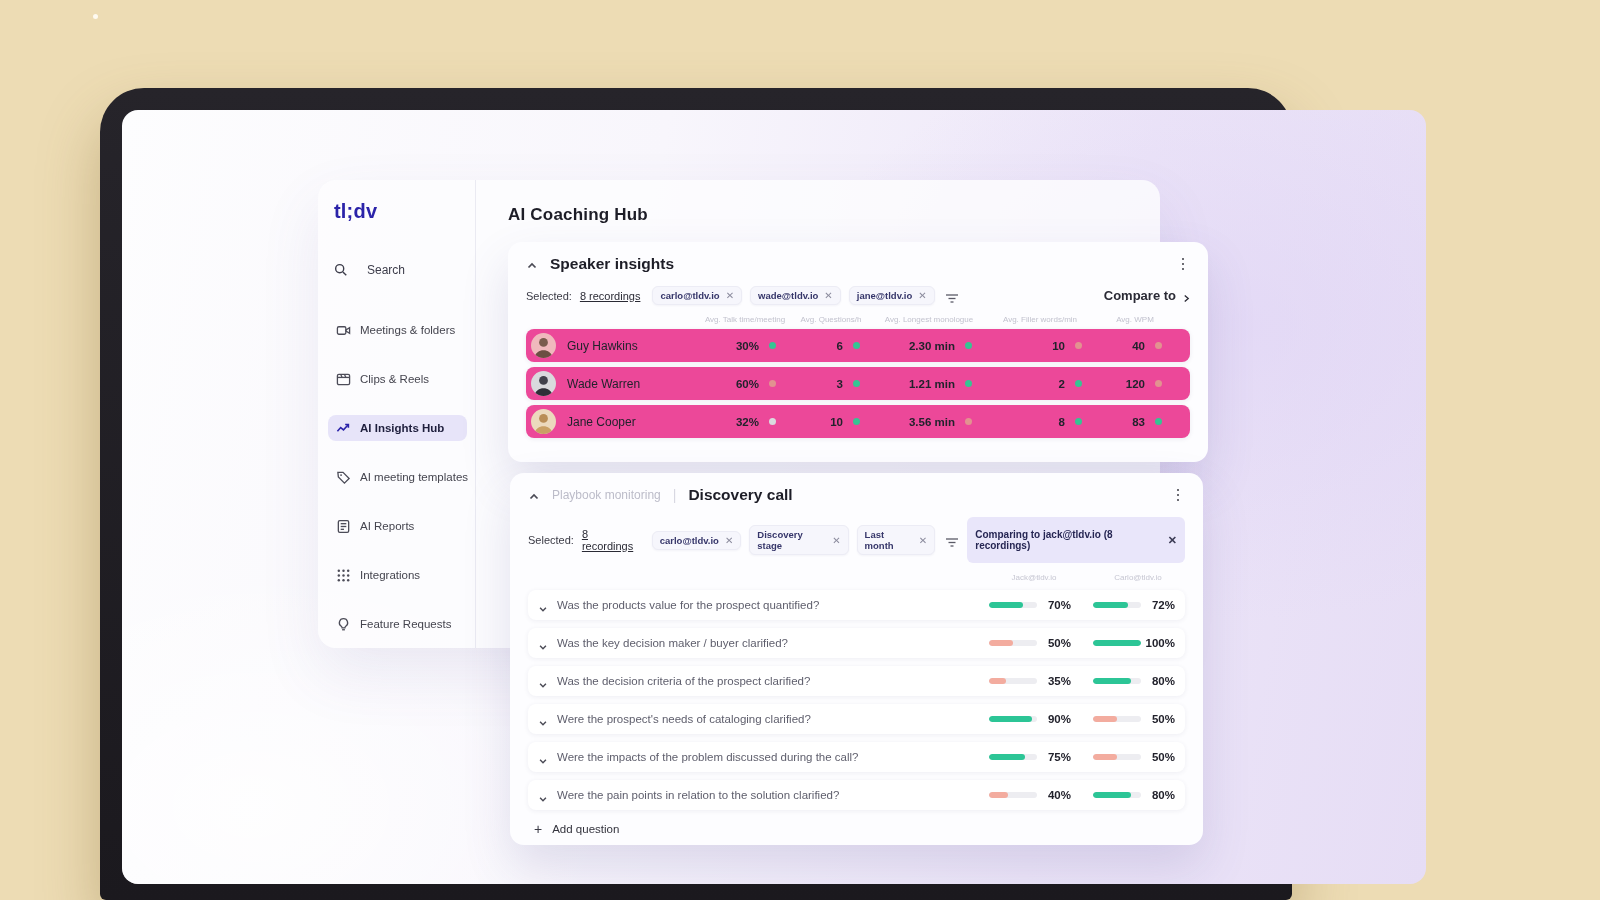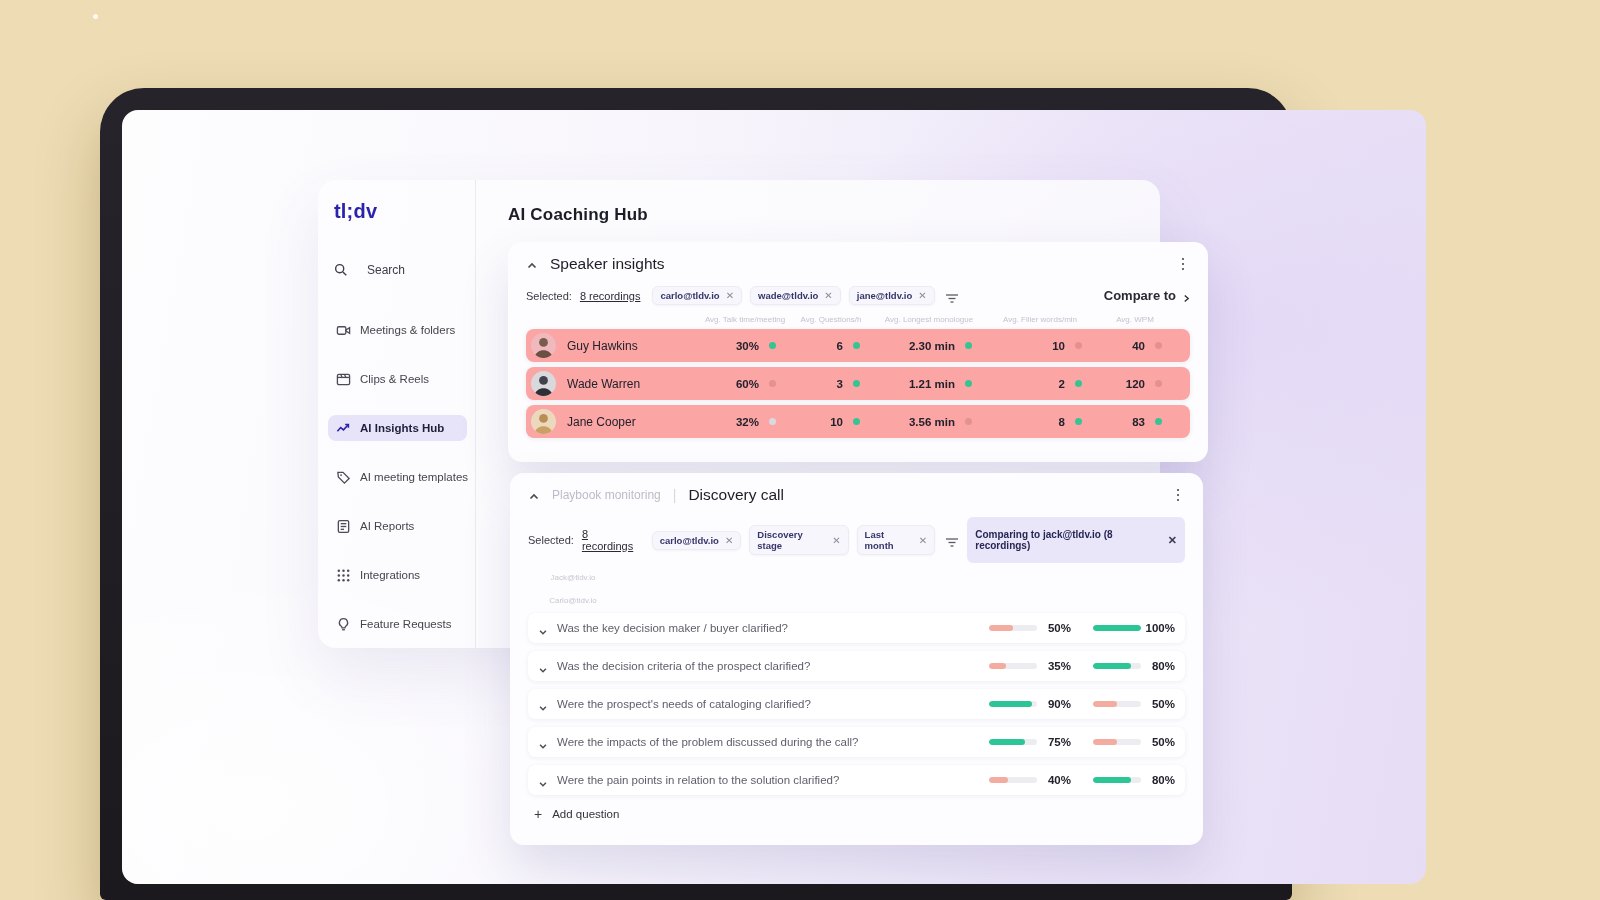--- a/index.html
+++ b/index.html
@@ -33,21 +33,21 @@
 
   .page-title { position:absolute; left:190px; top:25px; font-size:17px; font-weight:bold; color:#1d1d27; letter-spacing:.2px; }
 
   
   .card { position:absolute; background:#fdfdff; border-radius:14px; box-shadow:0 22px 48px rgba(90,80,150,.16); }
   .speaker-card { left:386px; top:132px; width:700px; height:220px; padding:13px 18px; }
   .playbook-card { left:388px; top:363px; width:693px; height:372px; padding:13px 18px 10px; }
 
   .card-head { display:flex; align-items:center; gap:12px; }
   .chev { width:12px; height:12px; color:#4a4a55; flex:0 0 12px; cursor:pointer; }
-  .card-title { font-size:15.5px; font-weight:normal; color:#1d1d27; }
+  .card-title { font-size:15.5px; font-weight:bold; color:#1d1d27; }
   .card-title-dim { font-size:12px; font-weight:500; color:#bcbcc9; }
   .title-sep { color:#d8d8e2; font-size:14px; }
   .kebab { margin-left:auto; width:14px; height:16px; display:flex; flex-direction:column; align-items:center; justify-content:center; gap:2.5px; cursor:pointer; }
   .kebab i { width:2.6px; height:2.6px; border-radius:50%; background:#3c3c46; }
 
   .filter-row { display:flex; align-items:center; gap:8px; margin-top:13px; }
   .sel-label { font-size:11px; color:#3a3a45; }
   .sel-count { font-size:11px; color:#2a2a35; text-decoration:underline; cursor:pointer; margin-right:4px; }
   .chip { display:flex; align-items:center; gap:6px; background:#f6f6fc; border:1px solid #ececf5; border-radius:6px;
           padding:3px 7px; font-size:9.5px; font-weight:bold; color:#36366a; cursor:pointer; box-shadow:0 1px 2px rgba(60,60,120,.05); }
@@ -55,32 +55,32 @@
   .funnel { width:14px; height:12px; color:#5a5a66; margin-left:2px; cursor:pointer; }
   .compare-btn { margin-left:auto; display:flex; align-items:flex-end; gap:7px; font-size:13px; font-weight:bold; color:#2a2a35; cursor:pointer; }
   .compare-pill { margin-left:auto; display:flex; align-items:center; gap:7px; background:#e9e6fa; border-radius:6px; padding:12px 8px;
                   font-size:10px; font-weight:bold; color:#262653; cursor:pointer; }
   .compare-pill .x { color:#3c3c55; font-size:11px; }
 
   
   .tgrid { display:grid; grid-template-columns:178px 88px 84px 112px 110px 80px; align-items:center; }
   .thead { margin-top:10px; }
   .thead span { font-size:8px; color:#c2c2ce; text-align:center; display:block; padding-right:6px; white-space:nowrap; }
-  .trow { height:33px; background:#fca5a5; border-radius:8px; box-shadow:0 1px 5px rgba(40,40,90,.08); margin-top:5px; }
+  .trow { height:33px; background:#ec4899; border-radius:8px; box-shadow:0 1px 5px rgba(40,40,90,.08); margin-top:5px; }
   .namecell { display:flex; align-items:center; gap:11px; padding-left:5px; }
   .avatar { width:25px; height:25px; border-radius:50%; overflow:hidden; flex:0 0 25px; display:flex; align-items:flex-end; justify-content:center; }
   .avatar svg { display:block; }
   .pname { font-size:12px; font-weight:500; color:#22222c; }
   .mcell { display:flex; align-items:center; justify-content:flex-end; gap:10px; padding-right:16px; }
   .mval { font-size:11.5px; font-weight:bold; color:#22222c; }
   .dot { width:7px; height:7px; border-radius:50%; }
   .dot-green { background:#36c493; } .dot-red { background:#e29290; } .dot-gray { background:#dadade; }
 
   
-  .cmp-labels { display:flex; justify-content:flex-end; gap:14px; margin-top:10px; padding-right:2px;flex-direction:column; }
+  .cmp-labels { display:flex; justify-content:flex-end; gap:14px; margin-top:10px; padding-right:2px; }
   .cmp-labels span { width:90px; text-align:center; font-size:8px; color:#c6c6d2; }
   .qrow { display:flex; align-items:center; height:30px; background:#fff; border-radius:8px; box-shadow:0 1px 5px rgba(40,40,90,.07);
           margin-top:8px; padding:0 2px 0 10px; cursor:pointer; }
   .qrow .chev { width:10px; height:10px; flex:0 0 10px; }
   .qtext { font-size:11.5px; color:#5e5e6c; margin-left:9px; white-space:nowrap; overflow:hidden; }
   .qbars { margin-left:auto; display:flex; gap:14px; }
   .bargroup { display:flex; align-items:center; width:90px; }
   .track { width:48px; height:6px; border-radius:3px; background:#ededf1; overflow:hidden; }
   .fill { height:100%; border-radius:3px; }
   .bar-green { background:#2cc596; } .bar-red { background:#f3ac9f; }
@@ -392,20 +392,40 @@
 
         <div class="cmp-labels">
           <span>Jack@tldv.io</span>
           <span>Carlo@tldv.io</span>
         </div>
 
         <div class="qrow">
           <span class="chev"><svg viewBox="0 0 12 12" width="10" height="10" fill="none" stroke="#4a4a55" stroke-width="1.7">
                 <path d="M2.5 4.5L6 8l3.5-3.5"></path>
               </svg></span>
+          <span class="qtext">Was the products value for the prospect quantified?</span>
+          <span class="qbars">
+            <span class="bargroup">
+                <span class="track">
+                  <span class="fill bar-green" style="width: 70%; display: block;"></span>
+                </span>
+                <span class="pct">70%</span>
+              </span>
+            <span class="bargroup">
+                <span class="track">
+                  <span class="fill bar-green" style="width: 72%; display: block;"></span>
+                </span>
+                <span class="pct">72%</span>
+              </span>
+          </span>
+        </div>
+        <div class="qrow">
+          <span class="chev"><svg viewBox="0 0 12 12" width="10" height="10" fill="none" stroke="#4a4a55" stroke-width="1.7">
+                <path d="M2.5 4.5L6 8l3.5-3.5"></path>
+              </svg></span>
           <span class="qtext">Was the key decision maker / buyer clarified?</span>
           <span class="qbars">
             <span class="bargroup">
                 <span class="track">
                   <span class="fill bar-red" style="width: 50%; display: block;"></span>
                 </span>
                 <span class="pct">50%</span>
               </span>
             <span class="bargroup">
                 <span class="track">

